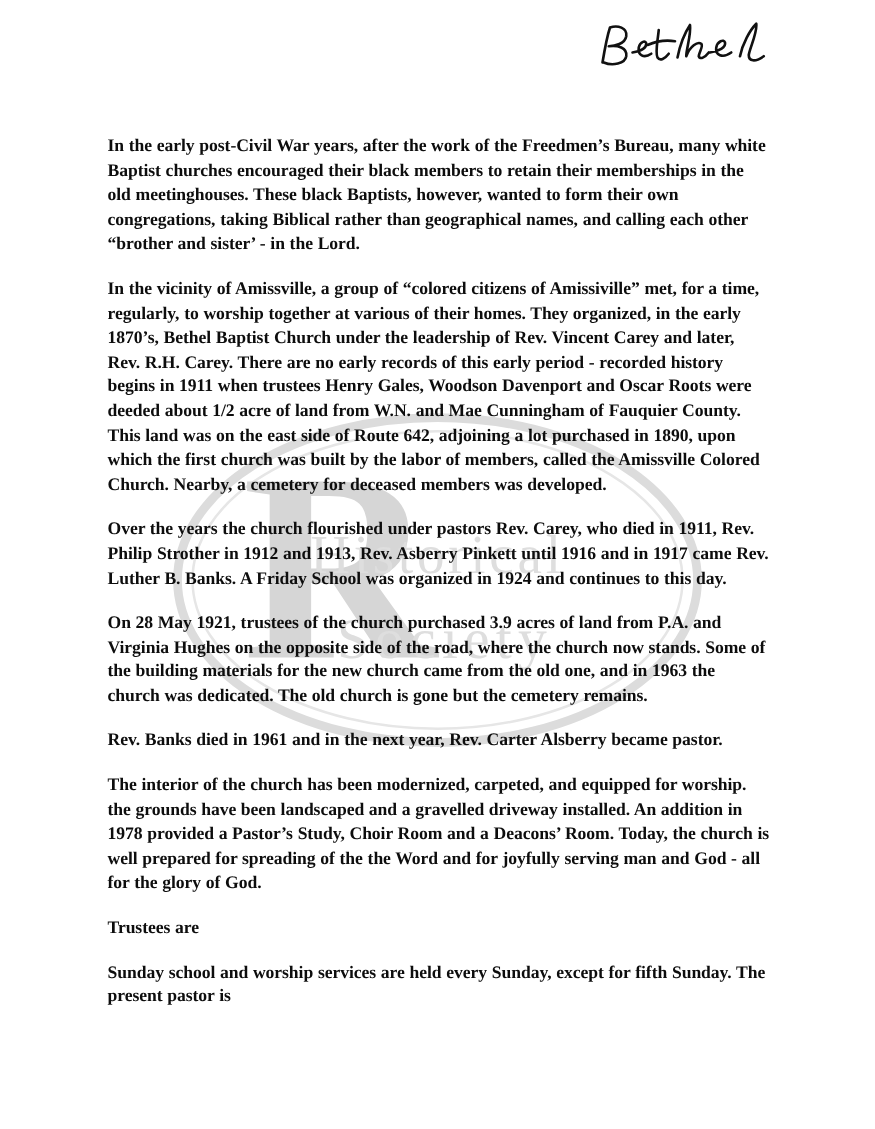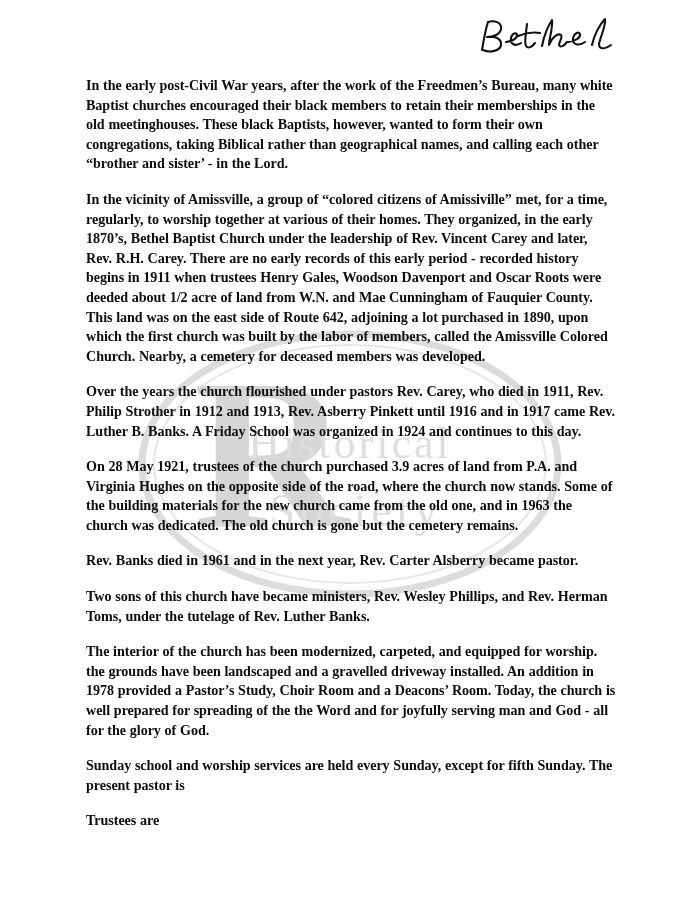--- a/index.html
+++ b/index.html
@@ -60,21 +60,21 @@
     font-weight: bold;
     color: #0d0d0d;
     text-align: left;
     letter-spacing: -0.05px;
     word-spacing: 0.3px;
     -webkit-font-smoothing: none;
   }
   p.para:last-child { margin-bottom: 0; }
 
   
-  .body-text { text-rendering: optimizeLegibility; }
+  .body-text { text-rendering: optimizeLegibility; margin-top: 32px; }
 </style>
 </head>
 <body>
 
 <div id="page">
 
   <div class="watermark">
     <svg viewBox="0 0 424 268" xmlns="http://www.w3.org/2000/svg">
       <ellipse cx="212" cy="134" rx="208" ry="130" fill="none" stroke="#dcdcdc" stroke-width="7"></ellipse>
       <ellipse cx="212" cy="134" rx="196" ry="119" fill="none" stroke="#e6e6e6" stroke-width="2"></ellipse>
@@ -103,19 +103,18 @@
       </g>
     </svg>
   </div>
 
   <div class="body-text">
     <p class="para">In the early post-Civil War years, after the work of the Freedmen’s Bureau, many white Baptist churches encouraged their black members to retain their memberships in the old meetinghouses.  These black Baptists, however, wanted to form their own congregations, taking Biblical rather than geographical names, and calling each other “brother and sister’ - in the Lord.</p>
     <p class="para">In the vicinity of Amissville, a group of “colored citizens of Amissiville” met, for a time, regularly, to worship together at various of their homes.  They organized, in the early 1870’s, Bethel Baptist Church under the leadership of Rev. Vincent Carey and later, Rev. R.H. Carey.  There are no early records of this early period - recorded history begins in 1911 when trustees Henry Gales, Woodson Davenport and Oscar Roots were deeded about 1/2 acre of land from W.N. and Mae Cunningham of Fauquier County.  This land was on the east side of Route 642, adjoining a lot purchased in 1890, upon which the first church was built by the labor of members, called the Amissville Colored Church.  Nearby, a cemetery for deceased members was developed.</p>
     <p class="para">Over the years the church flourished under pastors Rev. Carey, who died in 1911, Rev. Philip Strother in 1912 and 1913, Rev. Asberry Pinkett until 1916 and in 1917 came Rev. Luther B. Banks.  A Friday School was organized in 1924 and continues to this day.</p>
     <p class="para">On 28 May 1921, trustees of the church purchased 3.9 acres of land from P.A. and Virginia Hughes on the opposite side of the road, where the church now stands.  Some of the building materials for the new church came from the old one, and in 1963 the church was dedicated.  The old church is gone but the cemetery remains.</p>
     <p class="para">Rev. Banks died in 1961 and in the next year, Rev. Carter Alsberry became pastor.</p>
-    <p class="para">Two sons of this church have became ministers, Rev. Wesley Phillips, and Rev. Herman Toms, under the tutelage of Rev. Luther Banks.</p>
     <p class="para">The interior of the church has been modernized, carpeted, and equipped for worship.  the grounds have been landscaped and a gravelled driveway installed.  An addition in 1978 provided a Pastor’s Study, Choir Room and a Deacons’ Room.  Today, the church is well prepared for spreading of the the Word and for joyfully serving man and God - all for the glory of God.</p>
+    <p class="para">Trustees are</p>
     <p class="para">Sunday school and worship services are held every Sunday, except for fifth Sunday.  The present pastor is</p>
-    <p class="para">Trustees are</p>
   </div>
 
 </div>
 
 </body></html>

